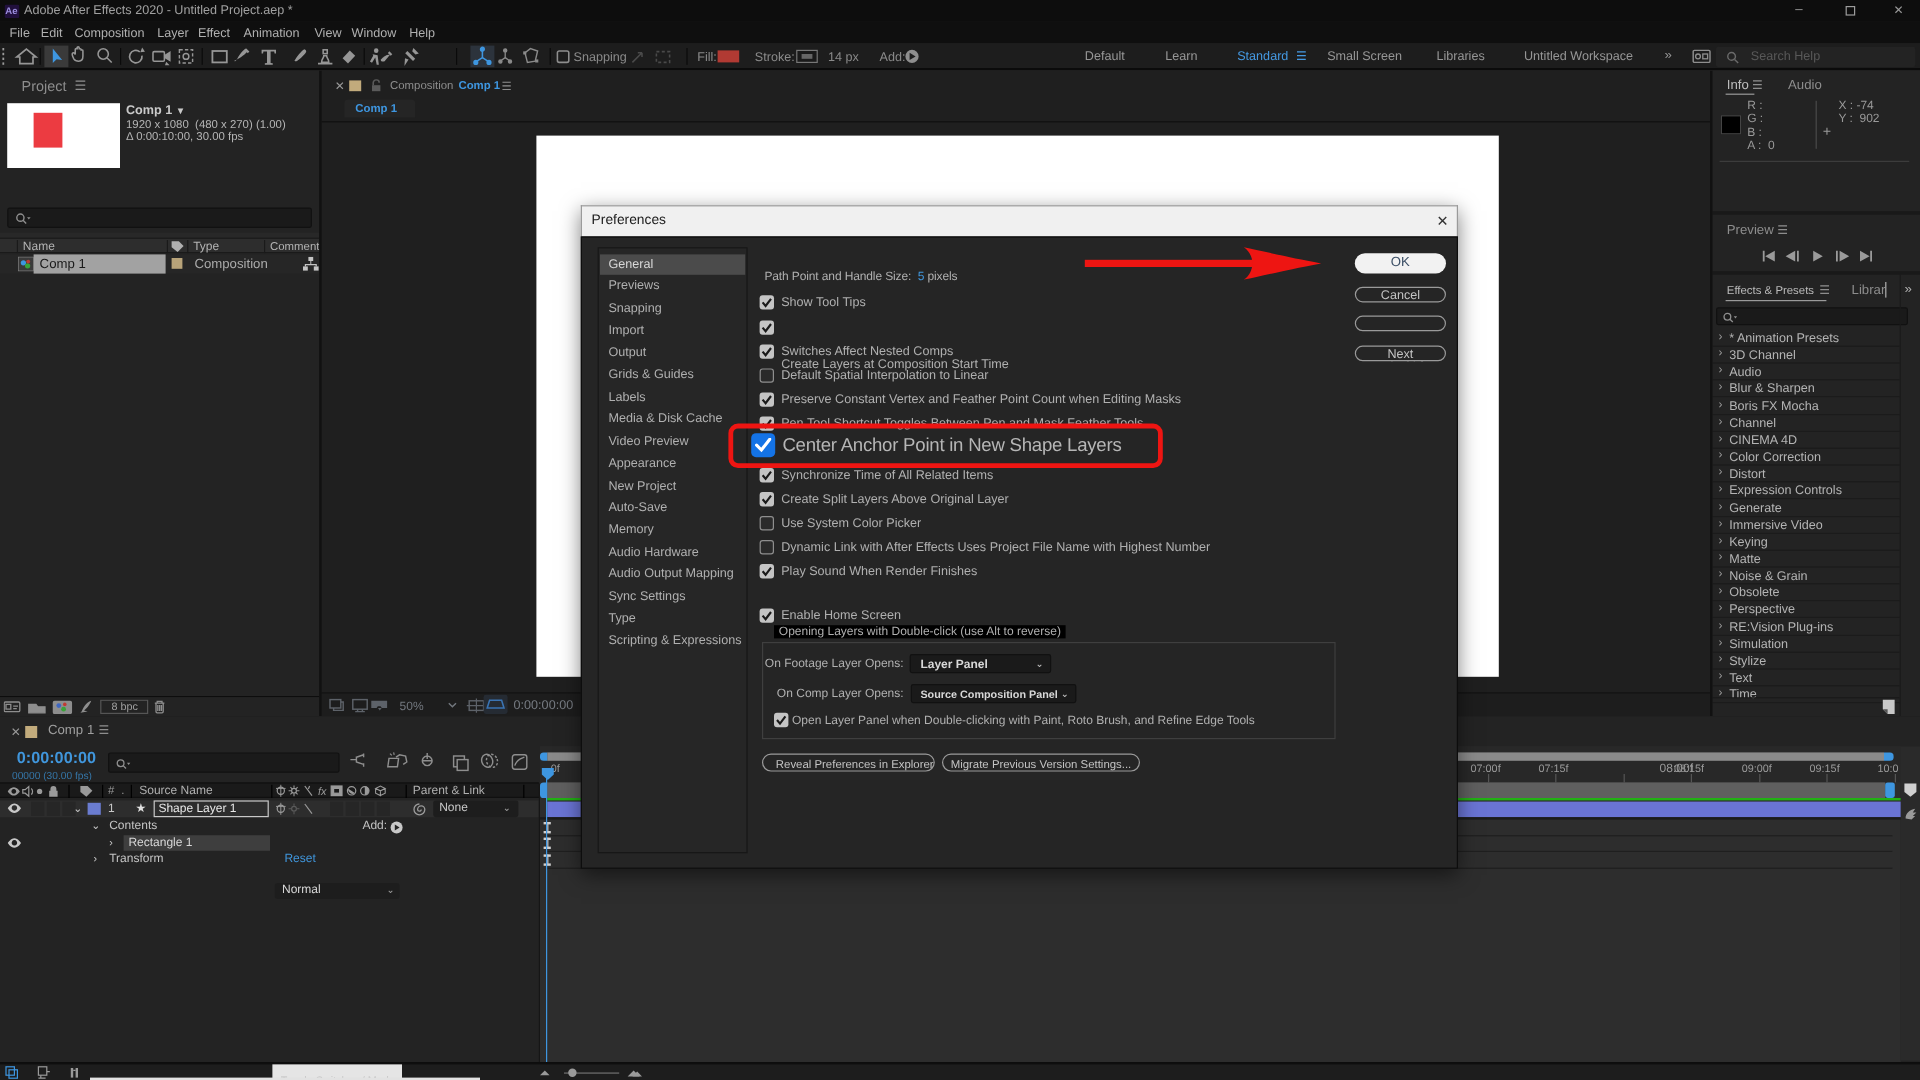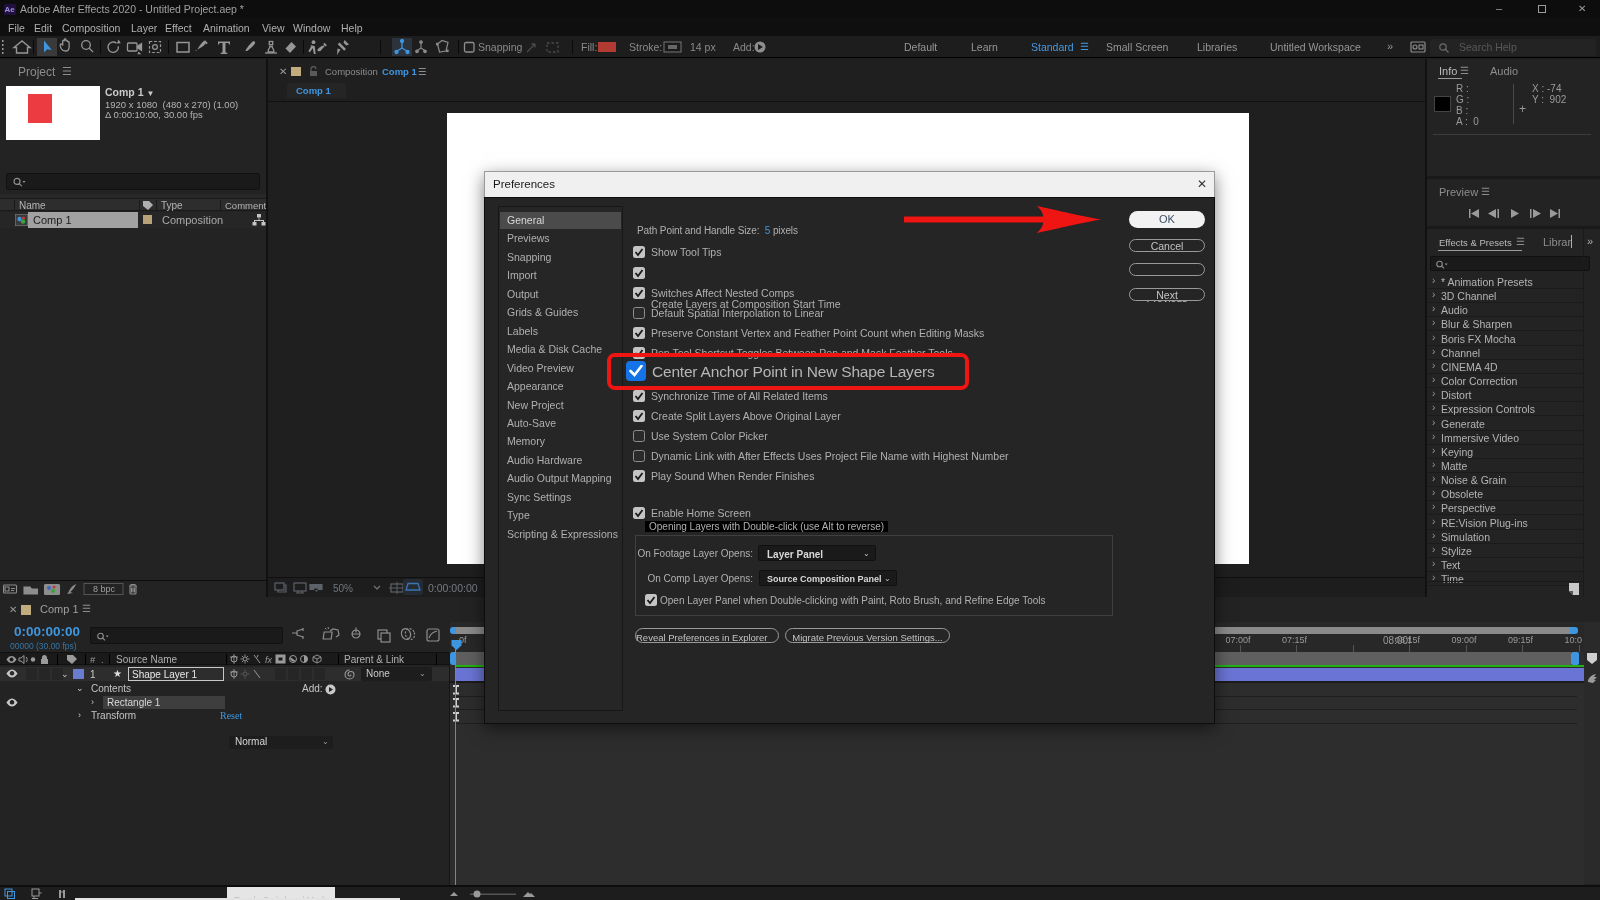--- a/index.html
+++ b/index.html
@@ -527,21 +527,21 @@
     <div class="txt" style="left:107px;top:1px;font-size:10px;color:#d8d8d8;">Rectangle 1</div>
     <div class="abs" style="left:229px;top:0px;width:104px;height:13px;background:#1d1d1d;border-radius:2px;margin-top:40px;">
       <div class="txt" style="left:6px;top:0px;font-size:10px;color:#d8d8d8;">Normal</div>
       <div class="txt" style="left:93px;top:1px;font-size:8px;color:#9a9a9a;">⌄</div>
     </div>
   </div>
 
   <div class="abs" style="left:0;top:113px;width:456px;height:12px;">
     <div class="txt" style="left:78px;top:0px;font-size:9px;color:#c8c8c8;">›</div>
     <div class="txt" style="left:91px;top:0px;font-size:10px;color:#c4c4c4;">Transform</div>
-    <div class="txt" style="left:220px;top:0px;font-size:10px;color:#4096dc;font-family:Liberation Serif, serif;">Reset</div>
+    <div class="txt" style="left:237px;top:0px;font-size:10px;color:#4096dc;">Reset</div>
   </div>
 
   <div class="abs" style="left:450px;top:25px;width:1134px;height:263px;background:#2d2d2d;"></div>
   <div class="abs" id="ruler" style="left:450px;top:25px;width:1134px;height:30px;background:#282828;">
         <div class="txt" style="left:775.5px;top:12.5px;font-size:9px;color:#9a9a9a;">07:00f</div>
         <div class="abs" style="left:789.5px;top:23px;width:1px;height:7px;background:#555;"></div>
         <div class="txt" style="left:832px;top:12.5px;font-size:9px;color:#9a9a9a;">07:15f</div>
         <div class="abs" style="left:846px;top:23px;width:1px;height:7px;background:#555;"></div>
         <div class="txt" style="left:933px;top:12.5px;font-size:10px;color:#9a9a9a;">08:00f</div>
         <div class="abs" style="left:902.5px;top:23px;width:1px;height:7px;background:#555;"></div>
@@ -735,21 +735,21 @@
       <div class="txt" style="left:124px;top:3px;font-size:8px;color:#c0c0c0;">⌄</div>
     </div>
     <div class="abs cb on" style="left:160px;top:396px;">
           <svg width="12" height="12" viewBox="0 0 12 12" style="position:absolute;left:0;top:0;">
             <path d="M2.5 6 l2.5 3 4.5 -6" fill="none" stroke="#1a1a1a" stroke-width="1.8"></path>
           </svg>
         </div>
     <div class="txt" style="left:175px;top:397px;font-size:10px;color:#b0b0b0;">Open Layer Panel when Double-clicking with Paint, Roto Brush, and Refine Edge Tools</div>
 
     <div class="abs pill" style="left:150px;top:430px;width:144px;height:15px;">
-      <div class="txt" style="left:0;right:0;top:2.5px;font-size:9.5px;color:#c4c4c4;text-align:left;">Reveal Preferences in Explorer</div>
+      <div class="txt" style="left:0;right:0;top:2.5px;font-size:9.5px;color:#c4c4c4;text-align:right;">Reveal Preferences in Explorer</div>
     </div>
     <div class="abs pill" style="left:300px;top:430px;width:165px;height:15px;">
       <div class="txt" style="left:0;right:0;top:2.5px;font-size:9.5px;color:#c4c4c4;text-align:center;">Migrate Previous Version Settings...</div>
     </div>
 
     <div class="abs" style="left:644px;top:13px;width:76px;height:17px;background:#f2f2f2;border-radius:9px;">
       <div class="txt" style="left:0;right:0;top:2px;font-size:11px;color:#3c4f66;text-align:center;">OK</div>
     </div>
     <div class="abs pill" style="left:644px;top:41px;width:76px;height:13px;">
       <div class="txt" style="left:0;right:0;top:0px;font-size:10.5px;color:#c4c4c4;text-align:center;">Cancel</div>

